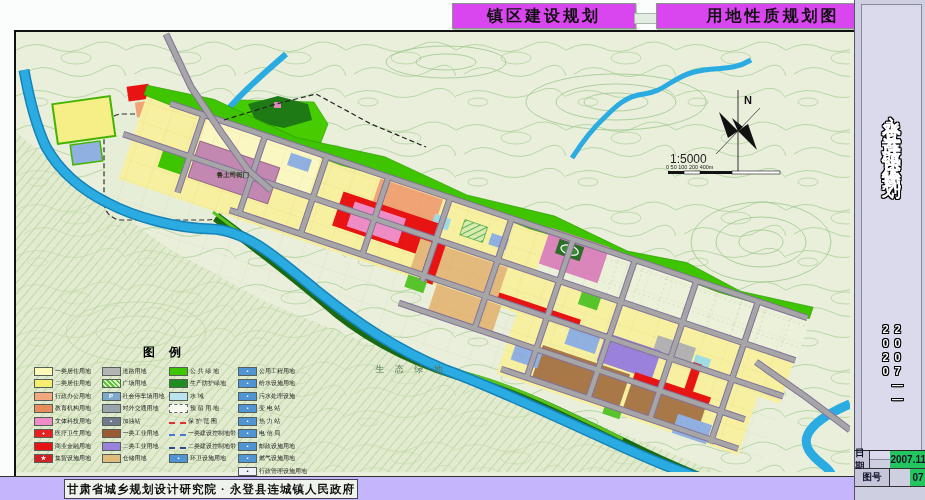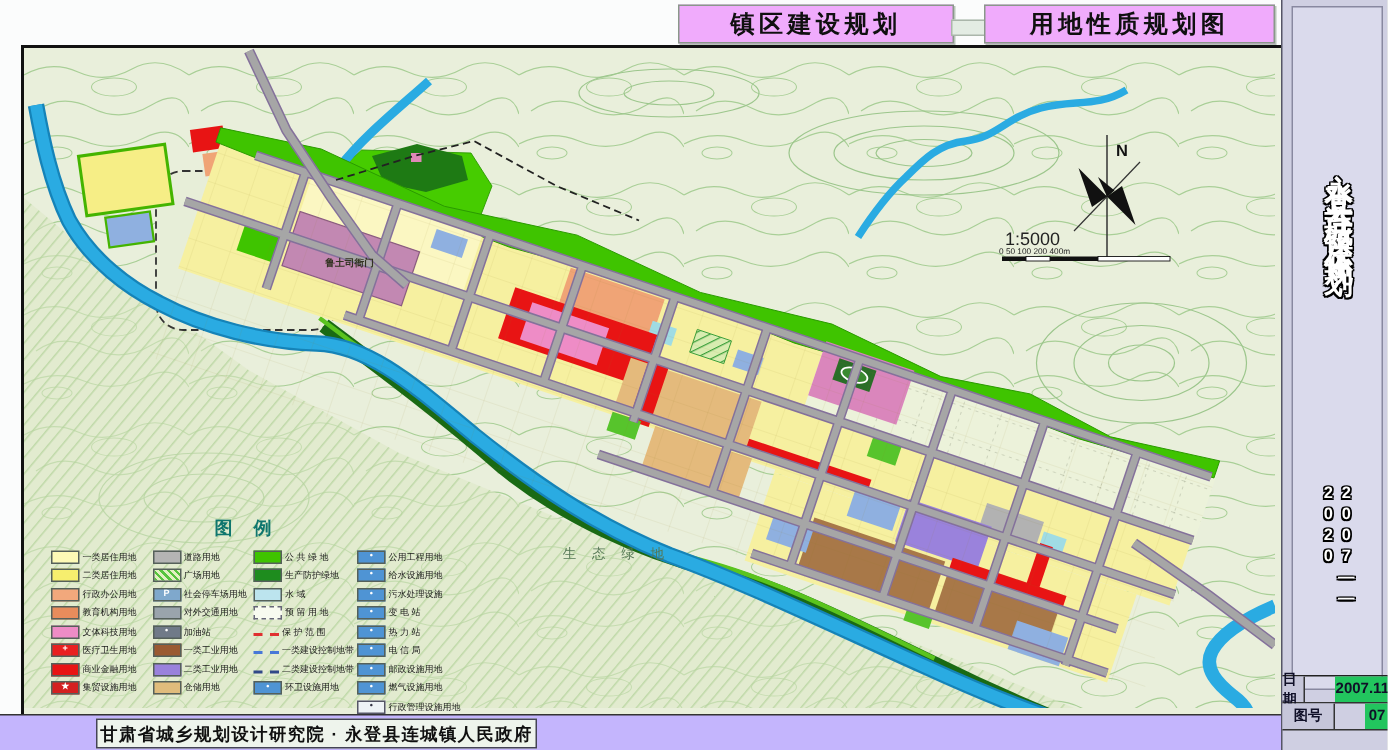--- a/index.html
+++ b/index.html
@@ -1,34 +1,34 @@
 <!DOCTYPE html>
 <html><head>
 <meta charset="utf-8">
 <style>
   html,body{margin:0;padding:0;}
   body{width:925px;height:500px;background:#fbfcfc;font-family:"Liberation Sans",sans-serif;position:relative;overflow:hidden;}
   .page{position:absolute;inset:0;}
 
   
-  .titlebox{position:absolute;top:3px;height:24px;background:#f0abfc;border:1px solid #8a988a;
+  .titlebox{position:absolute;top:3px;height:24px;background:#d946ef;border:1px solid #8a988a;
     display:flex;align-items:center;justify-content:center;font-weight:bold;font-size:16px;
     letter-spacing:3px;color:#101010;box-shadow:1px 1px 0 #b8c4b8;}
   .tb1{left:452px;width:182px;}
-  .tb2{left:656px;width:192px;}
+  .tb2{left:656px;width:192px;padding-left:20px;}
   .tconn{position:absolute;top:13px;left:634px;width:22px;height:9px;background:#e3ece3;border:1px solid #aab6aa;}
 
   
   .map-frame{position:absolute;left:14px;top:30px;width:838px;height:444px;border:2px solid #111;
     background:#e9efdb;overflow:hidden;}
   .map-frame svg{position:absolute;left:0;top:0;}
 
   
   .legend{position:absolute;left:18px;top:312px;width:270px;}
-  .legend-title{text-align:center;font-weight:bold;font-size:12px;letter-spacing:14px;color:#0f766e;margin-bottom:4px;}
+  .legend-title{text-align:center;font-weight:bold;font-size:12px;letter-spacing:14px;color:#000000;margin-bottom:4px;}
   .legend-cols{display:flex;gap:3px;}
   .lcol{width:66px;display:flex;flex-direction:column;}
   .lrow{display:flex;align-items:center;gap:2px;height:12.5px;}
   .sw{width:17px;height:7px;flex:0 0 17px;border:1px solid #55605a;position:relative;background:var(--sw);}
   .sw .sym{position:absolute;inset:0;color:#fff;font-size:6px;line-height:7px;text-align:center;font-weight:bold;}
   .sw.t-hatch{background:repeating-linear-gradient(45deg,var(--sw) 0 1.5px,#e2f0c0 1.5px 3.5px);}
   .sw.t-dash{background:none;border:none;border-top:2px dashed var(--sw);height:0;margin-top:3px;}
   .sw.t-outline{background:#f8faf0;border:1px dashed #667;}
   .sw.t-outline2{background:#eef2f6;border:1px solid #556;}
   .sw.t-outline .sym,.sw.t-outline2 .sym{color:#334;}

